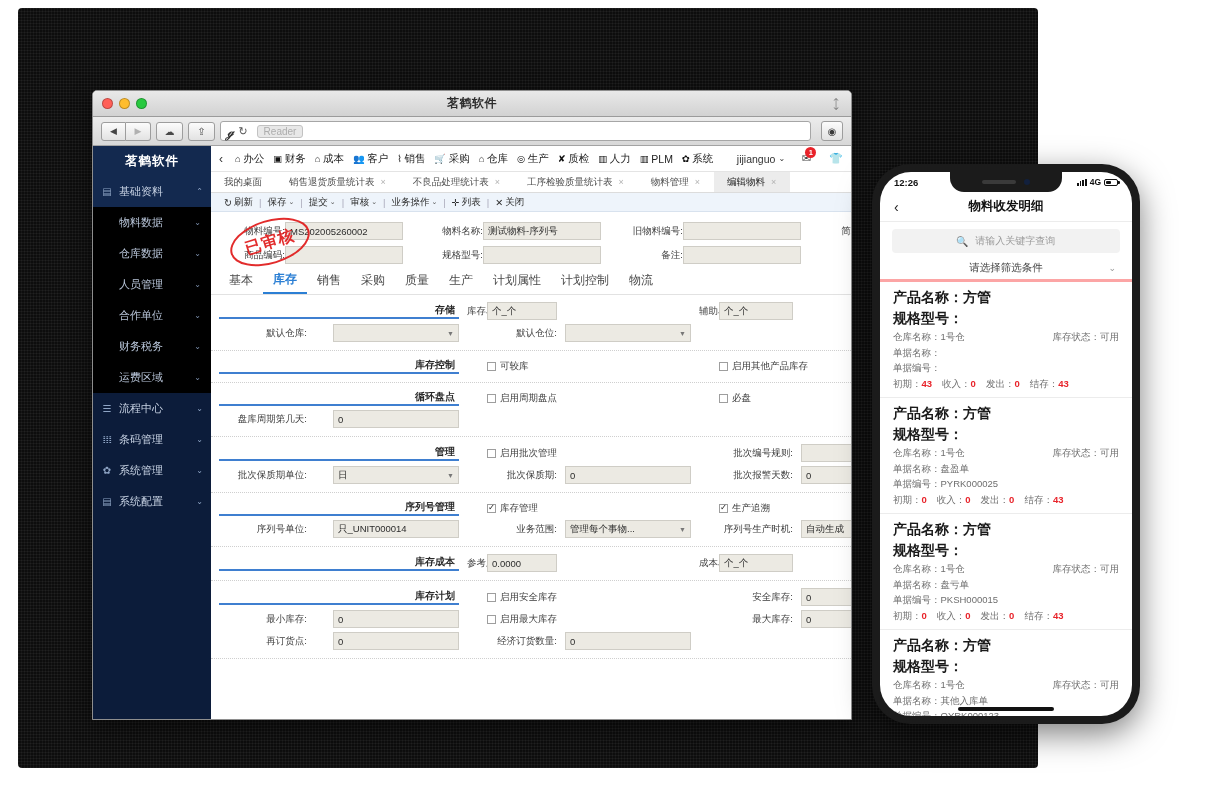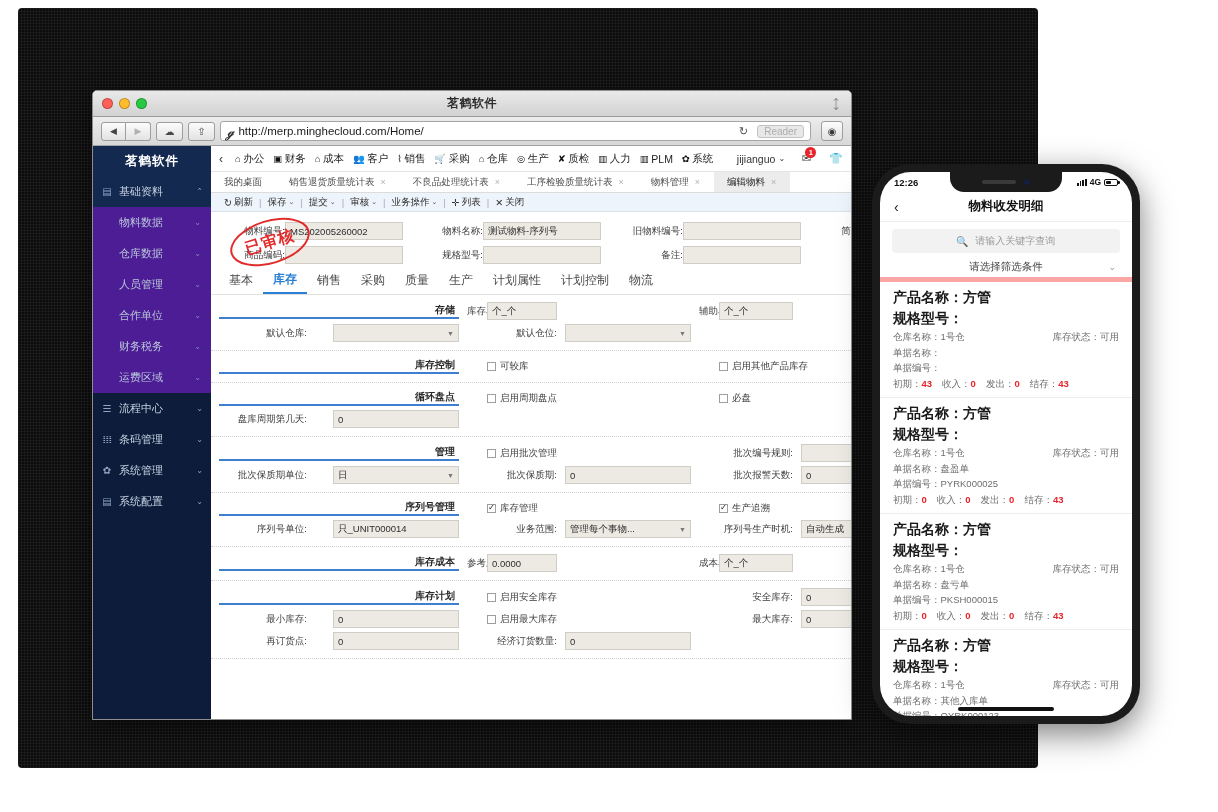--- a/index.html
+++ b/index.html
@@ -92,21 +92,21 @@
   .nav-root {
     height:31px; display:flex; align-items:center; padding:0 8px; gap:6px;
     color:#c7d2e3; font-size:11px; cursor:pointer;
   }
   .nav-root.open { background:#13294f; }
   .nav-root .ico { font-size:10px; color:#8ea4c4; width:12px; text-align:center;}
   .nav-root .lbl { flex:1; }
   .nav-root .car { font-size:8px; color:#8ea4c4; }
   .nav-sub {
     height:31px; display:flex; align-items:center; padding:0 10px 0 26px;
-    color:#b9c6da; font-size:11px; background:#4c1d95; cursor:pointer;
+    color:#b9c6da; font-size:11px; background:#000000; cursor:pointer;
   }
   .nav-sub .lbl{ flex:1; }
   .nav-sub .car { font-size:8px; color:#7d90ae; }
 
   
   .main { flex:1; display:flex; flex-direction:column; background:#fff; min-width:0; }
 
   .topnav {
     height:26px; display:flex; align-items:center; gap:9px; padding:0 8px;
     border-bottom:1px solid #e4e4e4; font-size:10.5px; color:#1d1d1d; background:#fff;
@@ -242,21 +242,21 @@
     border-bottom:1px solid #ececec; flex-shrink:0;
   }
   .ph-back { position:absolute; left:14px; font-size:14px; color:#222; font-weight:normal;}
   .ph-search-wrap { padding:7px 12px 4px 12px; flex-shrink:0;}
   .ph-search {
     height:24px; background:#f2f2f2; border-radius:4px; display:flex; align-items:center;
     justify-content:center; gap:6px; font-size:10px; color:#9b9b9b;
   }
   .ph-filter {
     height:25px; display:flex; align-items:center; justify-content:center; position:relative;
-    font-size:10.5px; color:#444; border-bottom:5px solid #fca5a5; flex-shrink:0;
+    font-size:10.5px; color:#444; border-bottom:3px solid #fca5a5; flex-shrink:0;
   }
   .ph-filter .car{ position:absolute; right:16px; font-size:9px; color:#999;}
   .ph-list { flex:1; overflow:hidden; }
   .ph-card { padding:7px 13px 6px 13px; border-bottom:1px solid #ececec; }
   .ph-t { font-size:14px; font-weight:bold; color:#1a1a1a; margin-bottom:3px; }
   .ph-line { display:flex; justify-content:space-between; font-size:9.5px; color:#6e6e6e; margin-bottom:2.5px;}
   .ph-nums { display:flex; gap:10px; font-size:9.5px; color:#6e6e6e; margin-top:3px; }
   .ph-nums span b { color:#e8232a; font-weight:bold; }
   .homebar {
     position:absolute; bottom:5px; left:50%; transform:translateX(-50%);
@@ -284,21 +284,20 @@
 
     <div class="toolbar">
       <div class="navgrp">
         <div class="navbtn left">◀</div>
         <div class="navbtn right">▶</div>
       </div>
       <div class="iconbtn">☁</div>
       <div class="iconbtn">⇪</div>
       <div class="urlbar">
         <span class="url-lock">ℊ</span>
-        <span class="url-text">http://merp.minghecloud.com/Home/</span>
         <span class="reload">↻</span>
         <span class="reader">Reader</span>
       </div>
       <div class="rsslot">◉</div>
     </div>
 
     <div class="appbody">
 
       <div class="sidebar">
         <div class="brand">茗鹤软件</div>

